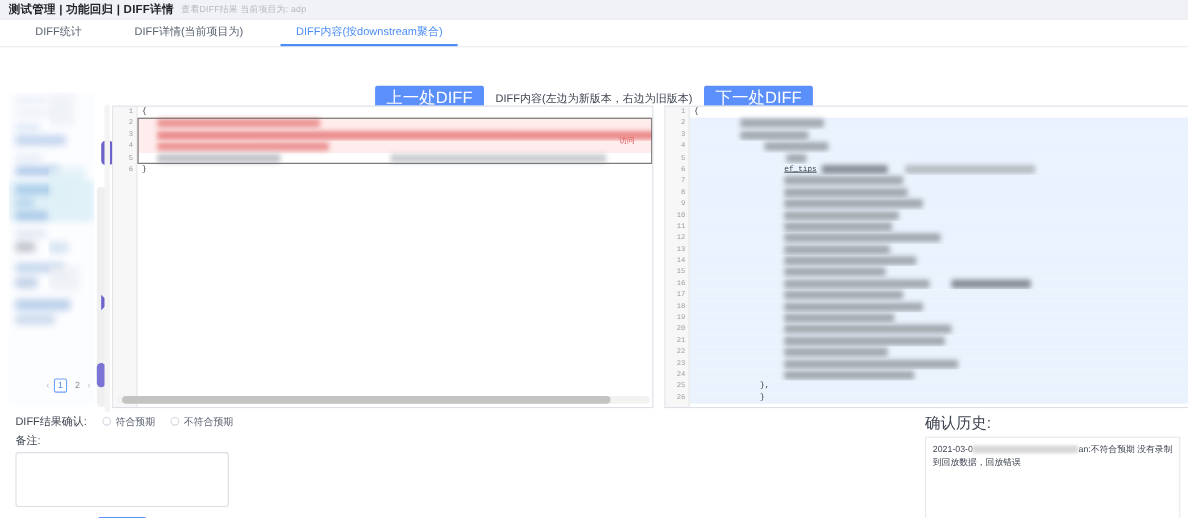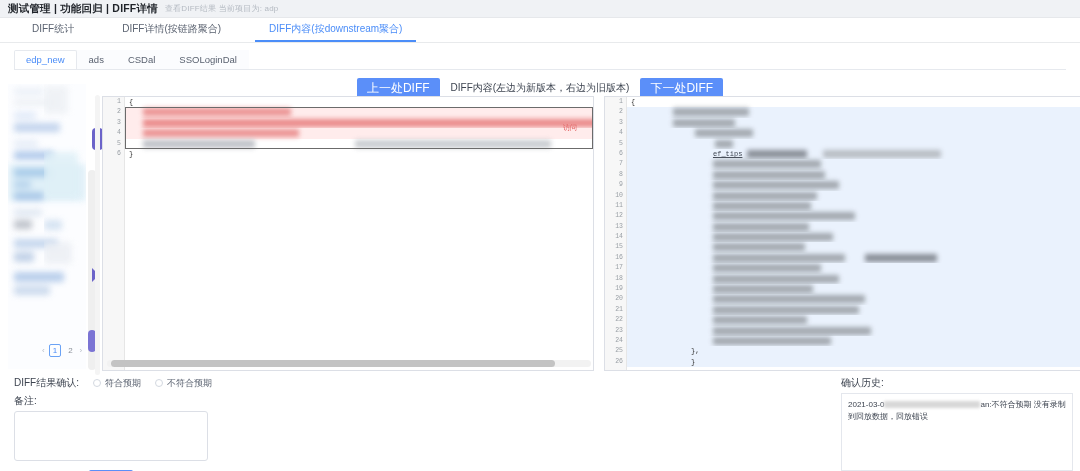--- a/index.html
+++ b/index.html
@@ -67,21 +67,21 @@
     border-top-left-radius:2px; border-top-right-radius:2px;
   }
 
   
   .toolbar {
     position:absolute; left:0; top:78px; width:1080px;
     display:flex; justify-content:center; align-items:center; gap:11px;
   }
   .btn-primary {
     background:#5b8ff9; color:#fff; border:none; border-radius:2px;
-    font-size:12px; padding:4px 10px; cursor:pointer; line-height:1;
+    font-size:15px; padding:4px 10px; cursor:pointer; line-height:1;
     font-family:"Liberation Sans", sans-serif;
   }
   .toolbar-label { font-size:10px; color:#3d4450; }
 
   
   .listpanel {
     position:absolute; left:8px; top:84px; width:78px; height:285px;
     background:#fcfdff; overflow:hidden;
   }
   .blurrow { filter: blur(3.2px); opacity:.85; }
@@ -169,21 +169,21 @@
   }
   .submit-wrap { width:194px; text-align:center; margin-top:6px; }
   .btn-submit {
     background:#5b8ff9; color:#fff; border:none; border-radius:2px;
     font-size:9px; padding:4px 13px; cursor:pointer; line-height:1;
     font-family:"Liberation Sans", sans-serif;
   }
 
   
   .history-area { position:absolute; left:841px; top:376px; width:232px; }
-  .history-title { font-size:10px; color:#3d4450; margin-bottom:3px; }
+  .history-title { font-size:14px; color:#3d4450; margin-bottom:3px; }
   .history-box {
     border:1px solid #e4e7ed; background:#fff;
     height:78px; padding:5px 6px; overflow:hidden;
   }
   .history-item { font-size:8px; color:#3d4450; line-height:12px; }
   .redact {
     display:inline-block; vertical-align:middle;
     height:7px; background:#d8d8d8; border-radius:1px;
     filter: blur(1.6px);
   }
@@ -193,30 +193,24 @@
 
 <div id="app">
 
   <div class="topbar">
     <span class="topbar-title">测试管理 | 功能回归 | DIFF详情</span>
     <span class="topbar-sub">查看DIFF结果 当前项目为: adp</span>
   </div>
 
   <div class="tabbar">
     <div class="tab">DIFF统计</div>
-    <div class="tab">DIFF详情(按链路聚合)</div>
+    <div class="tab">DIFF详情(当前项目为)</div>
     <div class="tab active">DIFF内容(按downstream聚合)</div>
   </div>
 
-  <div class="subtabbar">
-    <div class="subtab active">edp_new</div>
-    <div class="subtab">ads</div>
-    <div class="subtab">CSDal</div>
-    <div class="subtab">SSOLoginDal</div>
-  </div>
 
   <div class="toolbar">
     <button class="btn-primary">上一处DIFF</button>
     <span class="toolbar-label">DIFF内容(左边为新版本，右边为旧版本)</span>
     <button class="btn-primary">下一处DIFF</button>
   </div>
 
   <div class="listpanel">
     <div class="blurrow" style="padding:4px 6px 0 6px;">
       <div class="br" style="width:30px;background:#e9eef6;"></div>

